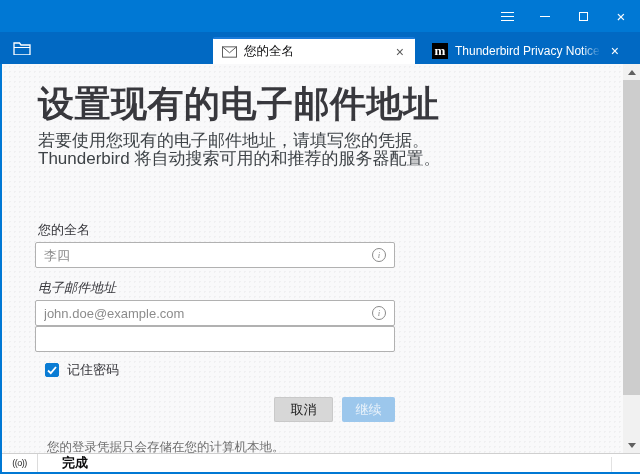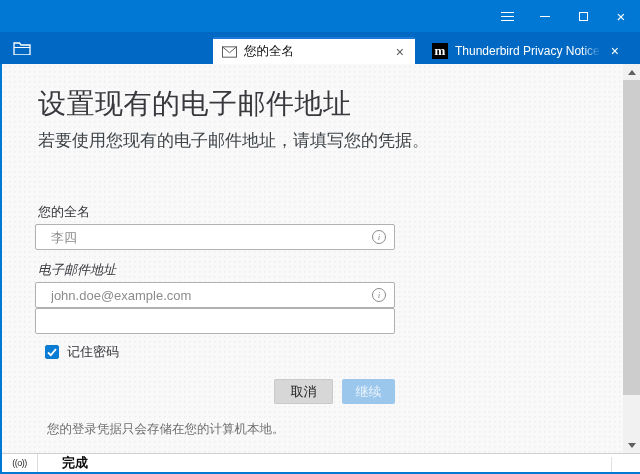--- a/index.html
+++ b/index.html
@@ -28,28 +28,28 @@
   .favicon-m { width: 16px; height: 16px; background: #000; color: #fff; font-family: "Liberation Serif", serif; font-weight: bold; font-size: 13px; line-height: 16px; text-align: center; flex: 0 0 auto; }
   .tab-bg .tab-bg-label { margin-left: 7px; font-size: 12px; white-space: nowrap; overflow: hidden; max-width: 148px; position: relative; }
   .tab-bg .fade { position: absolute; right: 24px; top: 5px; width: 22px; height: 18px; background: linear-gradient(to right, rgba(1,105,195,0), #0169c3 85%); }
   .tab-close-light { margin-left: auto; color: #fff; font-size: 14px; line-height: 1; padding: 2px 3px; }
 
   
   .content { position: absolute; top: 64px; left: 2px; right: 0; bottom: 21px; background: #f9f9fa;
              background-image: radial-gradient(rgba(120,120,130,0.07) 1px, transparent 1px); background-size: 5px 5px;
              overflow: hidden; }
   .column { padding-left: 33px; }
-  .page-title { margin: 22px 12px 0 3px; font-size: 28px; font-weight: 400; color: #38383d; line-height: 36px; letter-spacing: 0.5px; }
+  .page-title { margin: 22px 12px 0 3px; font-size: 36px; font-weight: 700; color: #38383d; line-height: 36px; letter-spacing: 0.5px; }
   .intro { margin: 10px 0 0 3px; font-size: 17px; color: #3e4347; line-height: 18px; }
   .form { margin-top: 54px; }
   .field-label { margin: 0 0 4px 3px; font-size: 13px; color: #36363b; line-height: 16px; }
   .field-label.gap { margin-top: 12px; font-style: italic; }
   .input-wrap { position: relative; width: 360px; }
   .text-input { width: 360px; height: 26px; border: 1px solid #b1b1b1; border-radius: 2px; background: #fff;
-                font-family: "Liberation Sans", "DejaVu Sans", sans-serif; font-size: 13px; color: #1a1a1a; padding: 0 30px 0 15px; outline: none; }
+                font-family: "Liberation Sans", "DejaVu Sans", sans-serif; font-size: 13px; color: #1a1a1a; padding: 0 30px 0 8px; outline: none; }
   .text-input::placeholder { color: #8c8c8c; opacity: 1; }
   .info-icon { position: absolute; right: 9px; top: 6px; width: 14px; height: 14px; border: 1px solid #8a8a8a; border-radius: 50%;
                color: #8a8a8a; font-size: 9px; line-height: 12px; text-align: center; font-family: "Liberation Serif", serif; font-style: italic; }
   .checkbox-row { display: flex; align-items: center; margin: 9px 0 0 3px; padding-left: 7px; }
   .checkbox { width: 14px; height: 14px; background: #0a7cd4; border: 1px solid #0a7cd4; border-radius: 2px; display: flex; align-items: center; justify-content: center; }
   .checkbox-label { margin-left: 8px; font-size: 13px; color: #36363b; }
   .button-row { width: 360px; display: flex; justify-content: flex-end; gap: 9px; margin-top: 18px; }
   .btn { height: 25px; border: none; border-radius: 2px; font-family: "Liberation Sans", "DejaVu Sans", sans-serif; font-size: 13px; }
   .btn-cancel { width: 59px; background: #d7d7d7; color: #1a1a1a; box-shadow: inset 0 0 0 1px #c9c9c9; }
   .btn-continue { width: 53px; background: #9cc7ec; color: #e9f2fa; }
@@ -118,20 +118,21 @@
       <span class="fade"></span>
       <span class="tab-close-light">×</span>
     </div>
   </div>
 
   <div class="content">
     <div class="column">
       <h1 class="page-title">设置现有的电子邮件地址</h1>
       <div class="intro">
         <div>若要使用您现有的电子邮件地址，请填写您的凭据。</div>
+        <div>Thunderbird 将自动搜索可用的和推荐的服务器配置。</div>
       </div>
 
       <div class="form">
         <div class="field-label">您的全名</div>
         <div class="input-wrap">
           <input class="text-input" type="text" placeholder="李四" style="">
           <span class="info-icon">i</span>
         </div>
 
         <div class="field-label gap">电子邮件地址</div>

